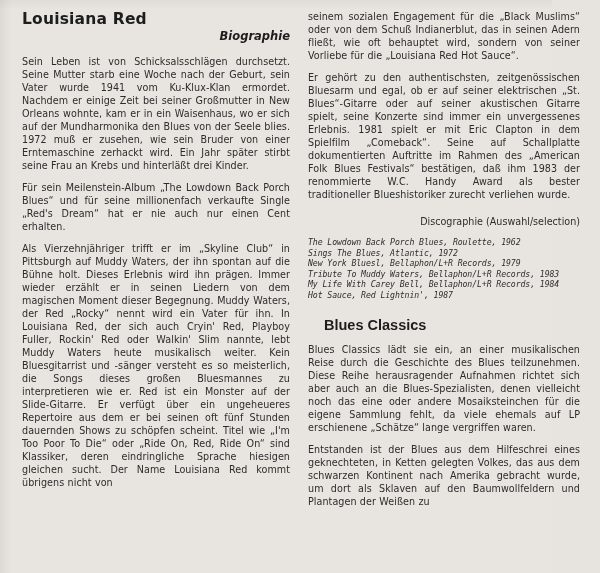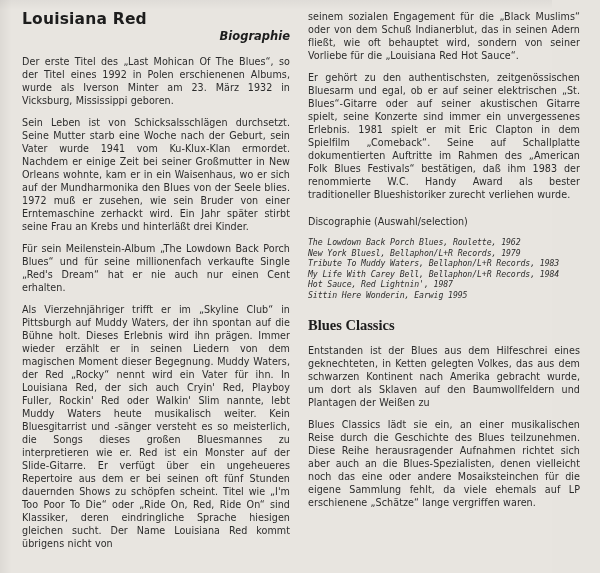--- a/index.html
+++ b/index.html
@@ -48,43 +48,44 @@
   }
   .subtitle {
     font-size: 11.5px;
     font-style: italic;
     font-weight: bold;
     margin: 0 0 12px 0;
     color: #1d1d1d;
     text-align: right;
   }
   h2.section-title {
-    font-family: Liberation Serif, serif;
+    font-family: Liberation Sans, sans-serif;
     font-size: 14.5px;
     font-weight: bold;
-    margin: 16px 0 10px 0;
+    margin: 16px 0 10px 16px;
     color: #1d1d1d;
   }
   p.body {
     font-size: 9.6px;
     line-height: 13.0px;
     text-align: justify;
     margin: 0 0 9px 0;
     color: #2c2c2c;
     letter-spacing: 0.05px;
     word-spacing: 0.2px;
   }
   p.body:last-child {
     margin-bottom: 0;
   }
   .disco-head {
     font-size: 9.6px;
     line-height: 13px;
     margin: 14px 0 9px 0;
     color: #2c2c2c;
+    text-align: right;
   }
   .disco-list {
     margin: 0;
     padding: 0;
     list-style: none;
   }
   .disco-list li {
     font-family: "DejaVu Sans Mono", monospace;
     font-size: 8.2px;
     line-height: 10.6px;
@@ -99,42 +100,41 @@
 </style>
 </head>
 <body>
 
 <div class="page">
 
   <div class="col col-left">
     <h1 class="title">Louisiana Red</h1>
     <div class="subtitle">Biographie</div>
 
-    <p class="body">Der erste Titel des „Last Mohican Of The Blues“, so der Titel eines 1992 in Polen erschienenen Albums, wurde als Iverson Minter am 23. März 1932 in Vicksburg, Mississippi geboren.</p>
     <p class="body">Sein Leben ist von Schicksalsschlägen durchsetzt. Seine Mutter starb eine Woche nach der Geburt, sein Vater wurde 1941 vom Ku-Klux-Klan ermordet. Nachdem er einige Zeit bei seiner Großmutter in New Orleans wohnte, kam er in ein Waisenhaus, wo er sich auf der Mundharmonika den Blues von der Seele blies. 1972 muß er zusehen, wie sein Bruder von einer Erntemaschine zerhackt wird. Ein Jahr später stirbt seine Frau an Krebs und hinterläßt drei Kinder.</p>
     <p class="body">Für sein Meilenstein-Album „The Lowdown Back Porch Blues“ und für seine millionenfach verkaufte Single „Red's Dream“ hat er nie auch nur einen Cent erhalten.</p>
     <p class="body">Als Vierzehnjähriger trifft er im „Skyline Club“ in Pittsburgh auf Muddy Waters, der ihn spontan auf die Bühne holt. Dieses Erlebnis wird ihn prägen. Immer wieder erzählt er in seinen Liedern von dem magischen Moment dieser Begegnung. Muddy Waters, der Red „Rocky“ nennt wird ein Vater für ihn. In Louisiana Red, der sich auch Cryin' Red, Playboy Fuller, Rockin' Red oder Walkin' Slim nannte, lebt Muddy Waters heute musikalisch weiter. Kein Bluesgitarrist und -sänger versteht es so meisterlich, die Songs dieses großen Bluesmannes zu interpretieren wie er. Red ist ein Monster auf der Slide-Gitarre. Er verfügt über ein ungeheueres Repertoire aus dem er bei seinen oft fünf Stunden dauernden Shows zu schöpfen scheint. Titel wie „I'm Too Poor To Die“ oder „Ride On, Red, Ride On“ sind Klassiker, deren eindringliche Sprache hiesigen gleichen sucht. Der Name Louisiana Red kommt übrigens nicht von</p>
   </div>
 
   <div class="col col-right">
     <div class="spacer-right-top"></div>
 
     <p class="body">seinem sozialen Engagement für die „Black Muslims“ oder von dem Schuß Indianerblut, das in seinen Adern fließt, wie oft behauptet wird, sondern von seiner Vorliebe für die „Louisiana Red Hot Sauce“.</p>
     <p class="body">Er gehört zu den authentischsten, zeitgenössischen Bluesarm und egal, ob er auf seiner elektrischen „St. Blues“-Gitarre oder auf seiner akustischen Gitarre spielt, seine Konzerte sind immer ein unvergessenes Erlebnis. 1981 spielt er mit Eric Clapton in dem Spielfilm „Comeback“. Seine auf Schallplatte dokumentierten Auftritte im Rahmen des „American Folk Blues Festivals“ bestätigen, daß ihm 1983 der renommierte W.C. Handy Award als bester traditioneller Blueshistoriker zurecht verliehen wurde.</p>
 
     <div class="disco-head">Discographie (Auswahl/selection)</div>
 
     <ul class="disco-list">
       <li>The Lowdown Back Porch Blues, Roulette, 1962</li>
+      <li>Sings The Blues, Atlantic, 1972</li>
       <li>New York Bluesl, Bellaphon/L+R Records, 1979</li>
       <li>Tribute To Muddy Waters, Bellaphon/L+R Records, 1983</li>
       <li>My Life With Carey Bell, Bellaphon/L+R Records, 1984</li>
       <li>Hot Sauce, Red Lightnin', 1987</li>
-      <li>Sittin Here Wonderin, Earwig 1995</li>
     </ul>
 
     <h2 class="section-title">Blues Classics</h2>
 
+    <p class="body">Blues Classics lädt sie ein, an einer musikalischen Reise durch die Geschichte des Blues teilzunehmen. Diese Reihe herausragender Aufnahmen richtet sich aber auch an die Blues-Spezialisten, denen vielleicht noch das eine oder andere Mosaiksteinchen für die eigene Sammlung fehlt, da viele ehemals auf LP erschienene „Schätze“ lange vergriffen waren.</p>
     <p class="body">Entstanden ist der Blues aus dem Hilfeschrei eines geknechteten, in Ketten gelegten Volkes, das aus dem schwarzen Kontinent nach Amerika gebracht wurde, um dort als Sklaven auf den Baumwollfeldern und Plantagen der Weißen zu</p>
-    <p class="body">Blues Classics lädt sie ein, an einer musikalischen Reise durch die Geschichte des Blues teilzunehmen. Diese Reihe herausragender Aufnahmen richtet sich aber auch an die Blues-Spezialisten, denen vielleicht noch das eine oder andere Mosaiksteinchen für die eigene Sammlung fehlt, da viele ehemals auf LP erschienene „Schätze“ lange vergriffen waren.</p>
   </div>
 
 </div>
 
 </body></html>

